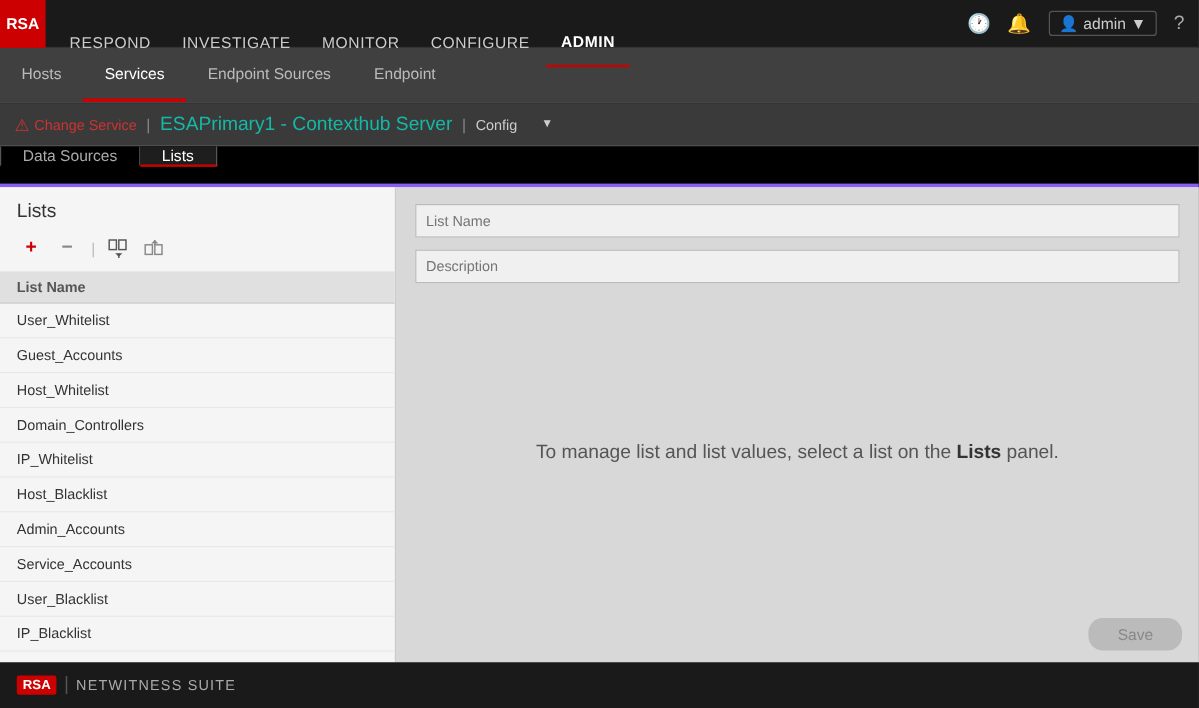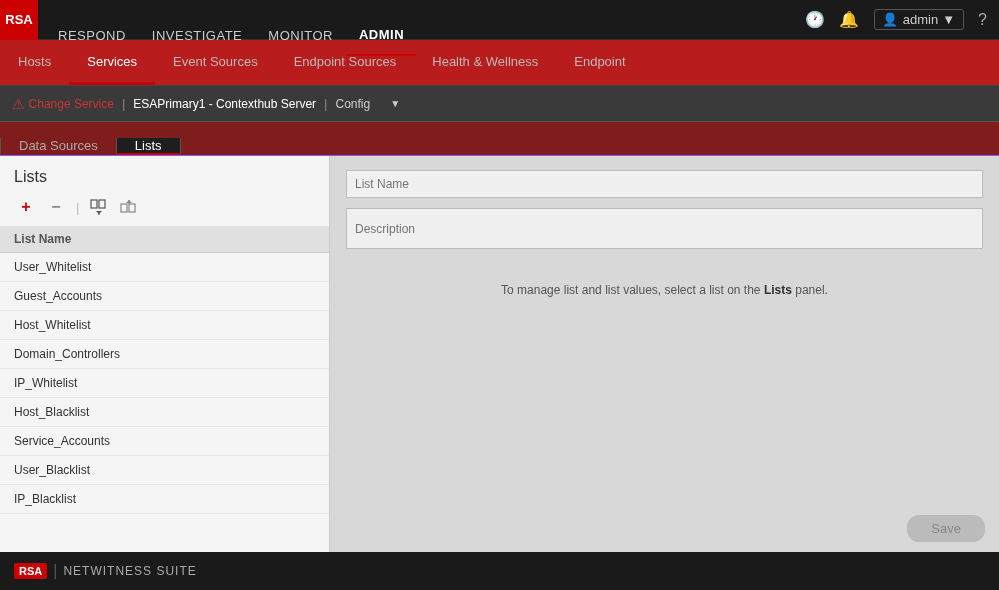--- a/index.html
+++ b/index.html
@@ -32,21 +32,21 @@
     }
     .top-nav-user {
       display: flex; align-items: center; gap: 4px;
       color: #ccc; font-size: 13px; cursor: pointer;
       border: 1px solid #555; border-radius: 3px; padding: 2px 8px;
     }
 
     
     .second-nav {
       display: flex; align-items: stretch;
-      background: #b91c1c; height: 46px;
+      background: #404040; height: 46px;
       border-bottom: 1px solid #444;
     }
     .second-nav-item {
       padding: 0 18px; display: flex; align-items: center;
       color: #bbb; font-size: 13px; cursor: pointer;
       border-bottom: 3px solid transparent;
     }
     .second-nav-item.active {
       color: white; border-bottom: 3px solid #cc0000;
     }
@@ -59,32 +59,32 @@
       border-bottom: 1px solid #555;
     }
     .breadcrumb-item {
       display: flex; align-items: center; gap: 4px;
       color: #cc3333; font-size: 12px; cursor: pointer;
     }
     .breadcrumb-item .bc-icon {
       color: #cc3333; font-size: 14px;
     }
     .breadcrumb-sep { color: #888; }
-    .breadcrumb-plain { color: #ffffff; font-size: 12px; }
+    .breadcrumb-plain { color: #14b8a6; font-size: 16px; }
     .breadcrumb-link {
       display: flex; align-items: center; gap: 20px;
       color: #ccc; font-size: 12px; cursor: pointer;
     }
     .breadcrumb-link .chevron-icon { font-size: 10px; }
 
     
     .tabs-bar {
-      display: flex; align-items: flex-end;
-      background: #7f1d1d; height: 34px;
-      border-bottom: 1px solid #8b5cf6;
+      display: flex; align-items: flex-start;
+      background: #000000; height: 34px;
+      border-bottom: 3px solid #8b5cf6;
     }
     .tab-item {
       padding: 0 18px; display: flex; align-items: center;
       color: #aaa; font-size: 13px; cursor: pointer;
       border-bottom: 2px solid transparent;
       border-right: 1px solid #555;
     }
     .tab-item:first-child { border-left: 1px solid #555; }
     .tab-item.active {
       background: #1e1e1e; color: white;
@@ -148,25 +148,25 @@
     .right-form {
       padding: 14px 16px;
       display: flex; flex-direction: column; gap: 10px;
     }
     .form-input {
       background: #f0f0f0; border: 1px solid #bbb;
       height: 28px; width: 100%; padding: 0 8px;
       font-size: 12px; color: #888;
       outline: none;
     }
-    .form-input.description { height: 41px; }
+    .form-input.description { height: 28px; }
 
     .right-message {
-      flex: 1; display: flex; justify-content: center;
-      font-size: 12px; color: #555; text-align: center;
+      flex: 1; display: flex; align-items: center; justify-content: center;
+      font-size: 16px; color: #555; text-align: center;
       padding: 20px;
     }
     .right-message strong { font-weight: bold; color: #333; }
 
     .right-footer {
       padding: 10px 14px; display: flex; justify-content: flex-end;
     }
     .save-btn {
       background: #bbb; color: #888; border: none;
       padding: 6px 24px; font-size: 13px; cursor: not-allowed;
@@ -192,40 +192,39 @@
   </style>
 </head>
 <body>
 
 <div class="top-nav">
   <div class="rsa-logo">RSA</div>
   <div class="top-nav-items">
     <div class="top-nav-item">RESPOND</div>
     <div class="top-nav-item">INVESTIGATE</div>
     <div class="top-nav-item">MONITOR</div>
+    <div class="top-nav-item">CONFIGURE</div>
     <div class="top-nav-item active">ADMIN</div>
   </div>
   <div class="top-nav-right">
     <span class="top-nav-icon">🕐</span>
     <span class="top-nav-icon">🔔</span>
     <div class="top-nav-user">
       <span>👤</span>
       <span>admin</span>
       <span>▼</span>
     </div>
     <span class="top-nav-icon">?</span>
   </div>
 </div>
 
 <div class="second-nav">
   <div class="second-nav-item">Hosts</div>
   <div class="second-nav-item active">Services</div>
-  <div class="second-nav-item">Event Sources</div>
   <div class="second-nav-item">Endpoint Sources</div>
-  <div class="second-nav-item">Health &amp; Wellness</div>
   <div class="second-nav-item">Endpoint</div>
 </div>
 
 <div class="breadcrumb-bar">
   <div class="breadcrumb-item">
     <span class="bc-icon">⚠</span>
     <span>Change Service</span>
   </div>
   <span class="breadcrumb-sep">|</span>
   <span class="breadcrumb-plain">ESAPrimary1 - Contexthub Server</span>
@@ -267,20 +266,21 @@
       </div>
     </div>
     <div class="list-table">
       <div class="list-header">List Name</div>
       <div class="list-row">User_Whitelist</div>
       <div class="list-row">Guest_Accounts</div>
       <div class="list-row">Host_Whitelist</div>
       <div class="list-row">Domain_Controllers</div>
       <div class="list-row">IP_Whitelist</div>
       <div class="list-row">Host_Blacklist</div>
+      <div class="list-row">Admin_Accounts</div>
       <div class="list-row">Service_Accounts</div>
       <div class="list-row">User_Blacklist</div>
       <div class="list-row">IP_Blacklist</div>
     </div>
   </div>
 
   <div class="right-panel">
     <div class="right-form">
       <input class="form-input" type="text" placeholder="List Name" style="">
       <input class="form-input description" type="text" placeholder="Description" style="">

